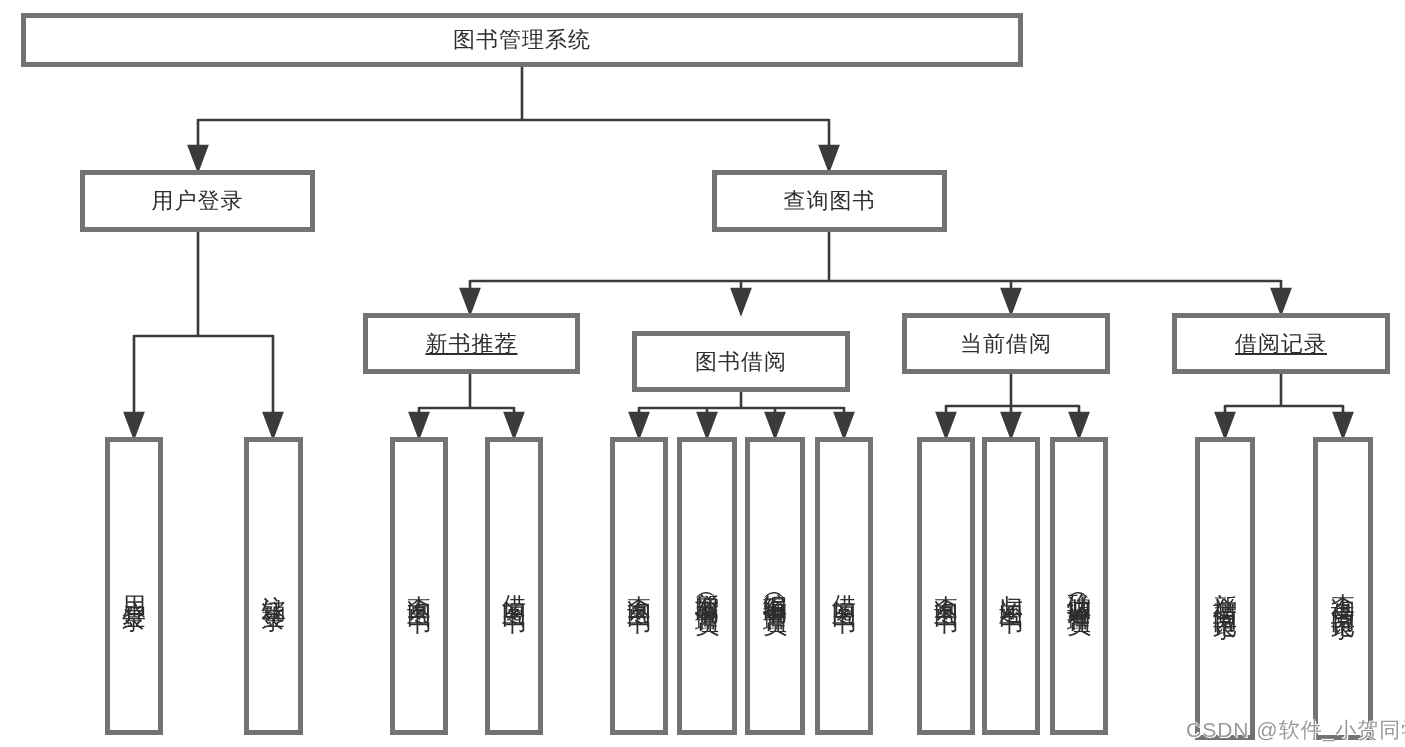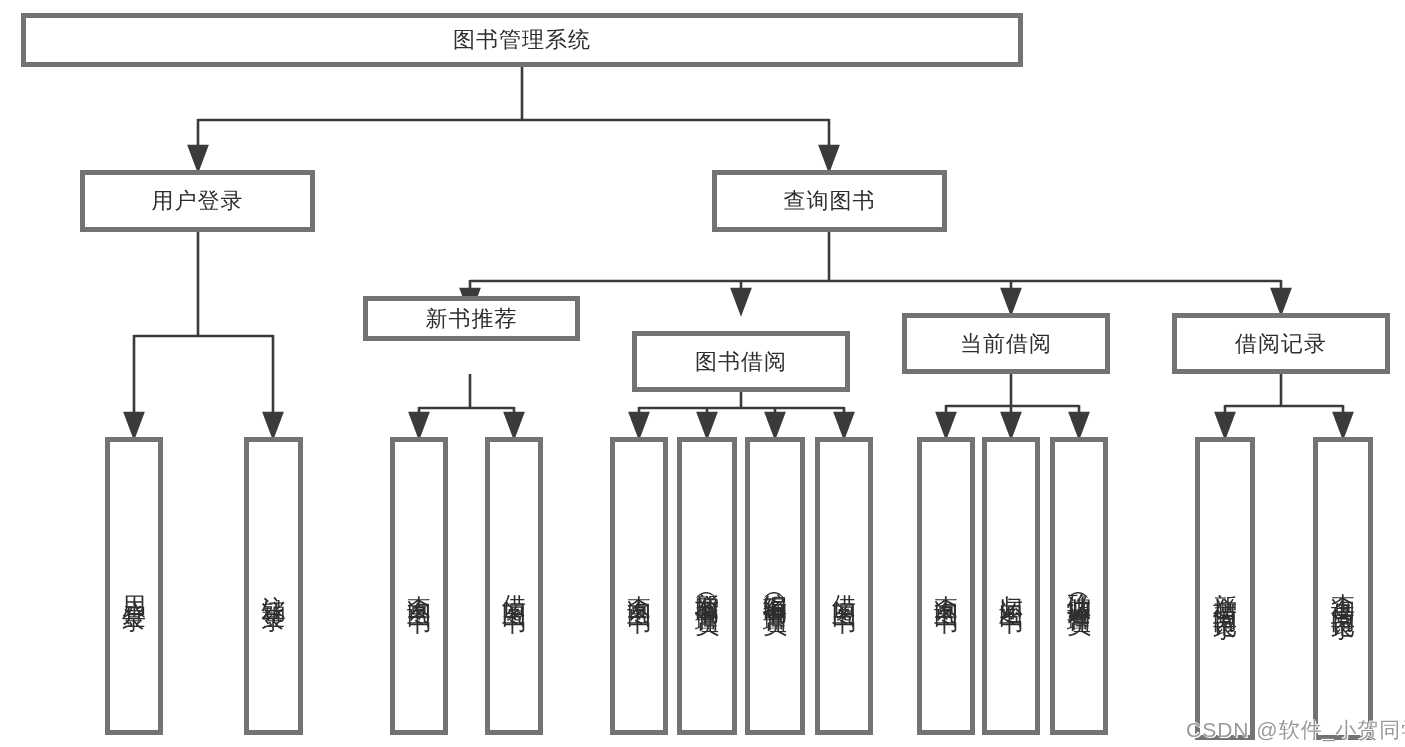--- a/index.html
+++ b/index.html
@@ -106,24 +106,24 @@
       <line x1="1343" y1="405" x2="1343" y2="417"></line>
       <polygon points="1334,413 1352,413 1343,437"></polygon>
     </g>
   </svg>
 
   <div class="box hbox" style="left:21px;top:13px;width:1002px;height:54px;">图书管理系统</div>
 
   <div class="box hbox" style="left:80px;top:170px;width:235px;height:62px;">用户登录</div>
   <div class="box hbox" style="left:712px;top:170px;width:235px;height:62px;">查询图书</div>
 
-  <div class="box hbox" style="left:363px;top:296px;width:217px;height:45px;">新书推荐</div>
+  <div class="box hbox" style="left:363px;top:313px;width:217px;height:61px;text-decoration:underline;">新书推荐</div>
   <div class="box hbox" style="left:632px;top:331px;width:218px;height:61px;">图书借阅</div>
   <div class="box hbox" style="left:902px;top:313px;width:208px;height:61px;">当前借阅</div>
-  <div class="box hbox" style="left:1172px;top:313px;width:218px;height:61px;">借阅记录</div>
+  <div class="box hbox" style="left:1172px;top:313px;width:218px;height:61px;text-decoration:underline;">借阅记录</div>
 
   <div class="box vbox" style="left:105px;top:437px;width:58px;height:298px;">用户登录</div>
   <div class="box vbox" style="left:244px;top:437px;width:59px;height:298px;">注销登录</div>
 
   <div class="box vbox" style="left:390px;top:437px;width:58px;height:298px;">查询图书</div>
   <div class="box vbox" style="left:485px;top:437px;width:58px;height:298px;">借阅图书</div>
 
   <div class="box vbox" style="left:610px;top:437px;width:58px;height:298px;">查询图书</div>
   <div class="box vbox" style="left:677px;top:437px;width:60px;height:298px;letter-spacing:3px;">新增图书（管理员）</div>
   <div class="box vbox" style="left:745px;top:437px;width:60px;height:298px;letter-spacing:3px;">编辑图书（管理员）</div>

